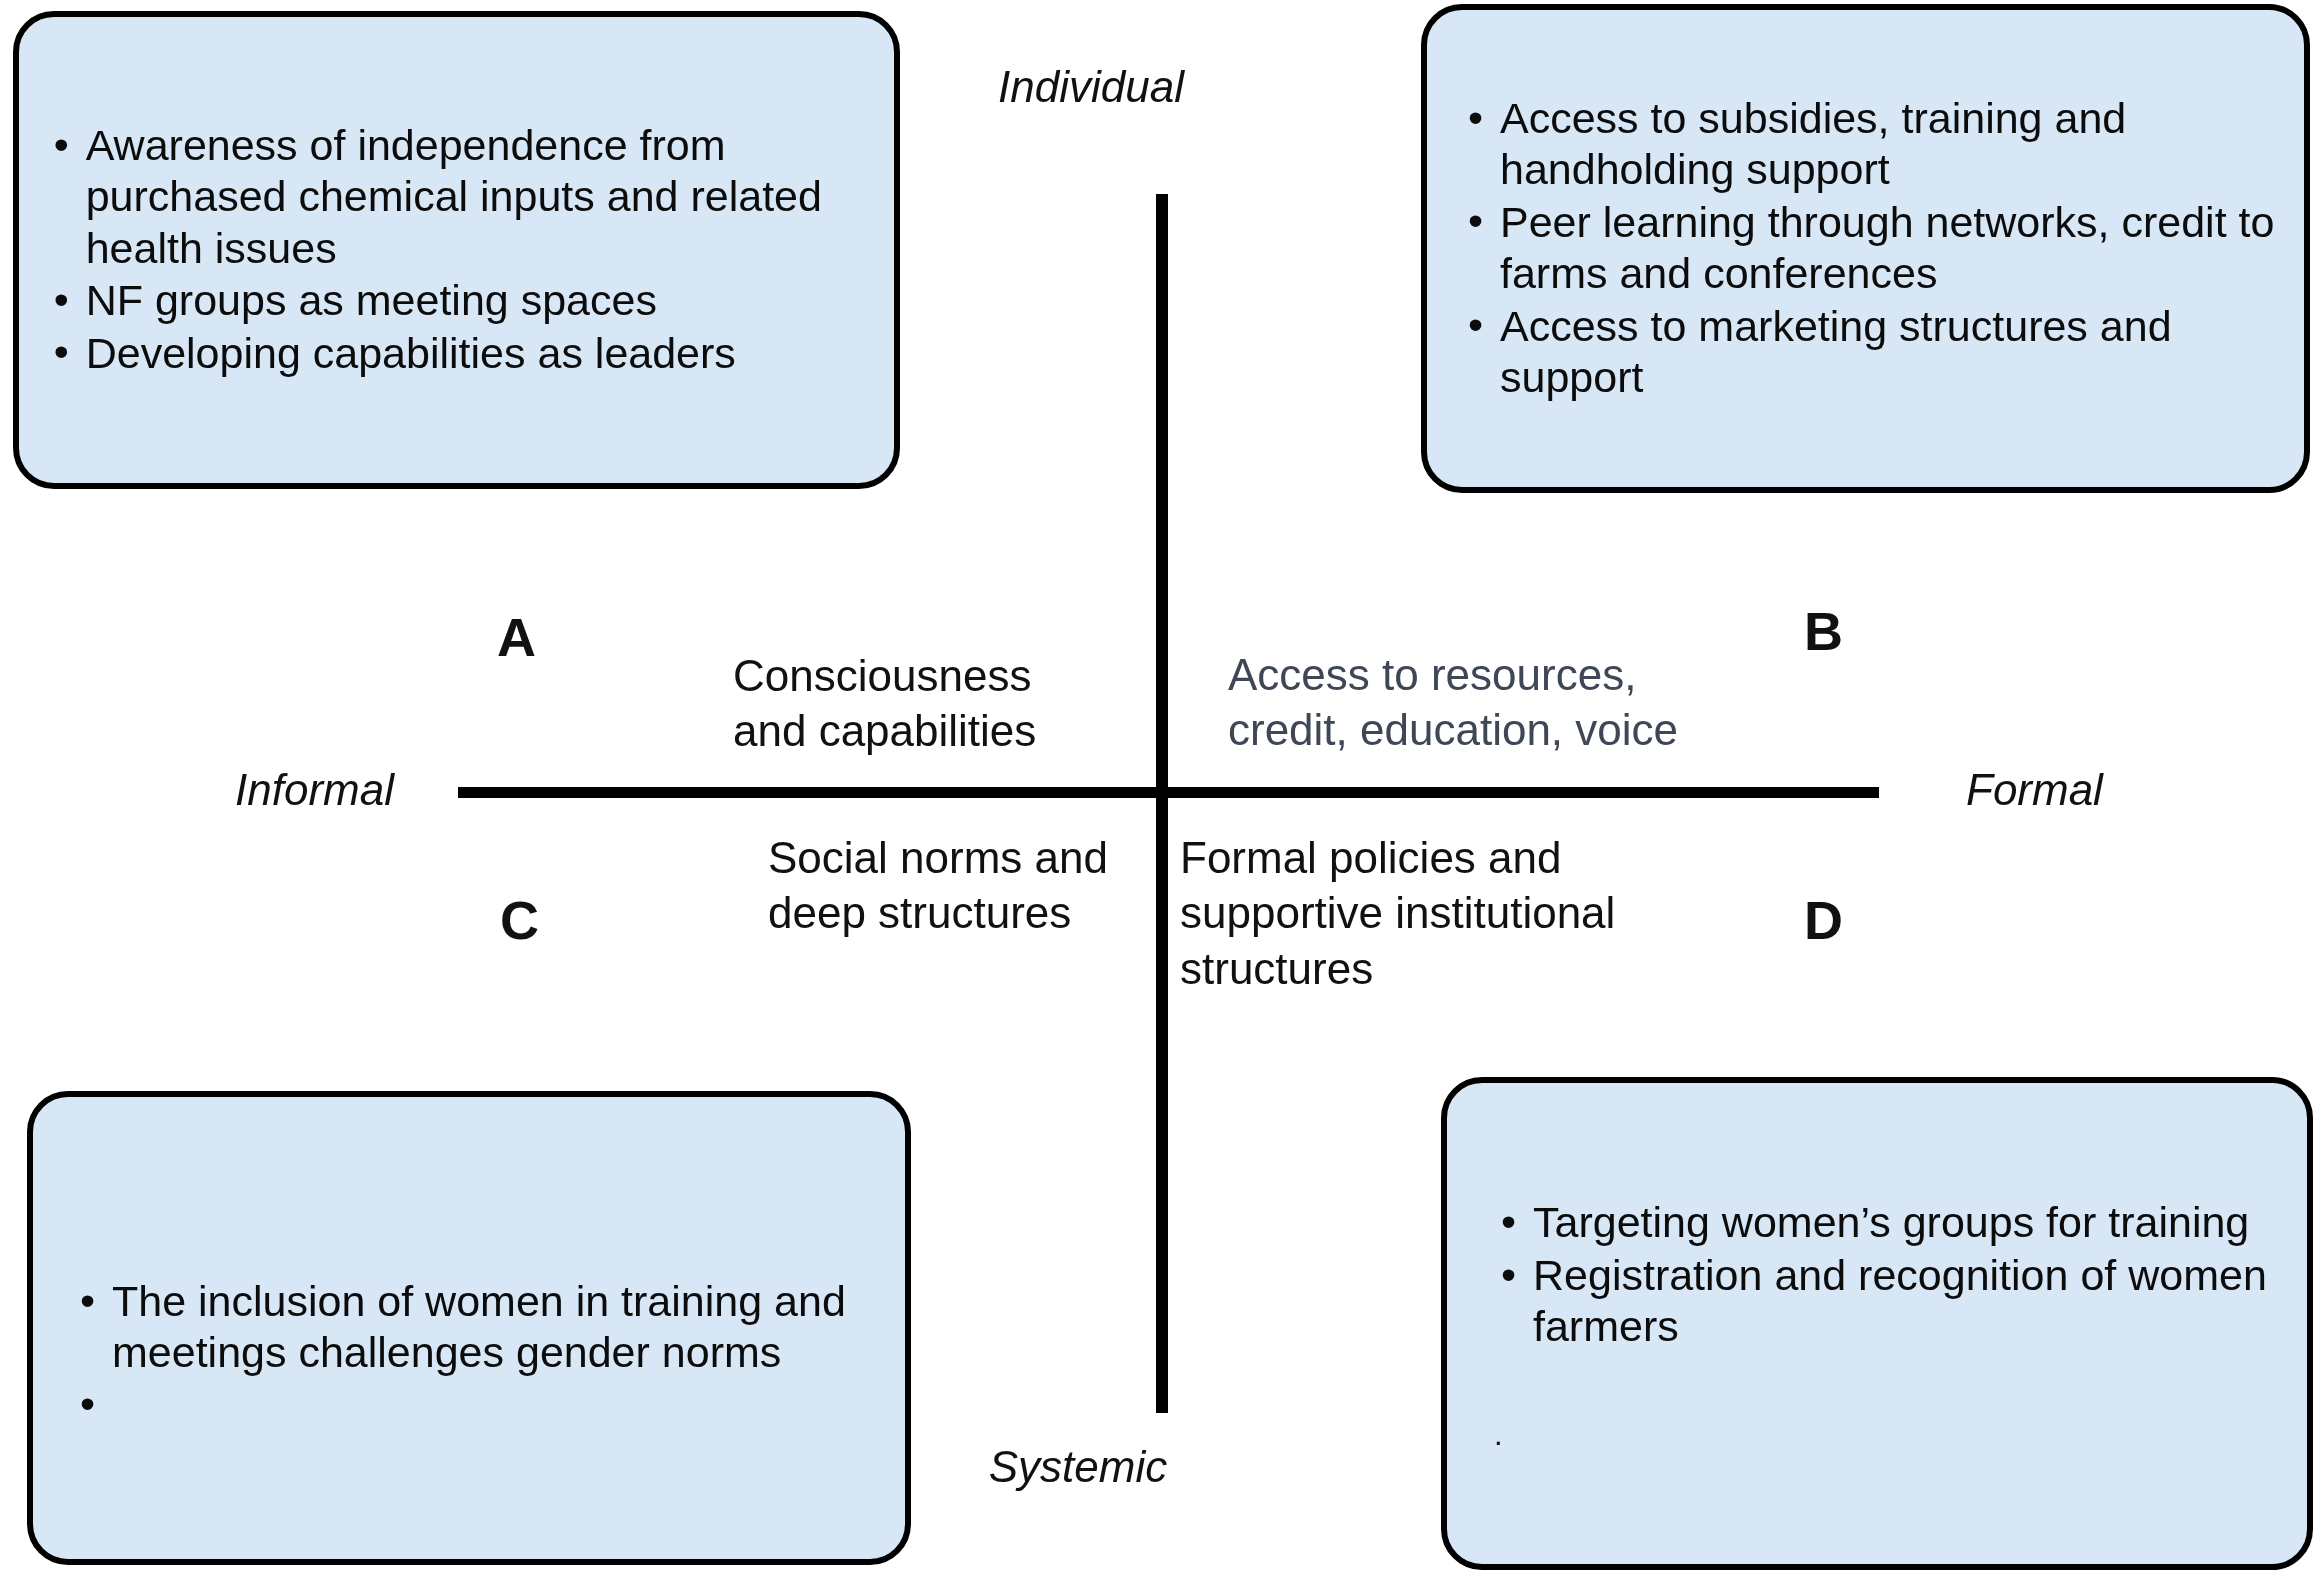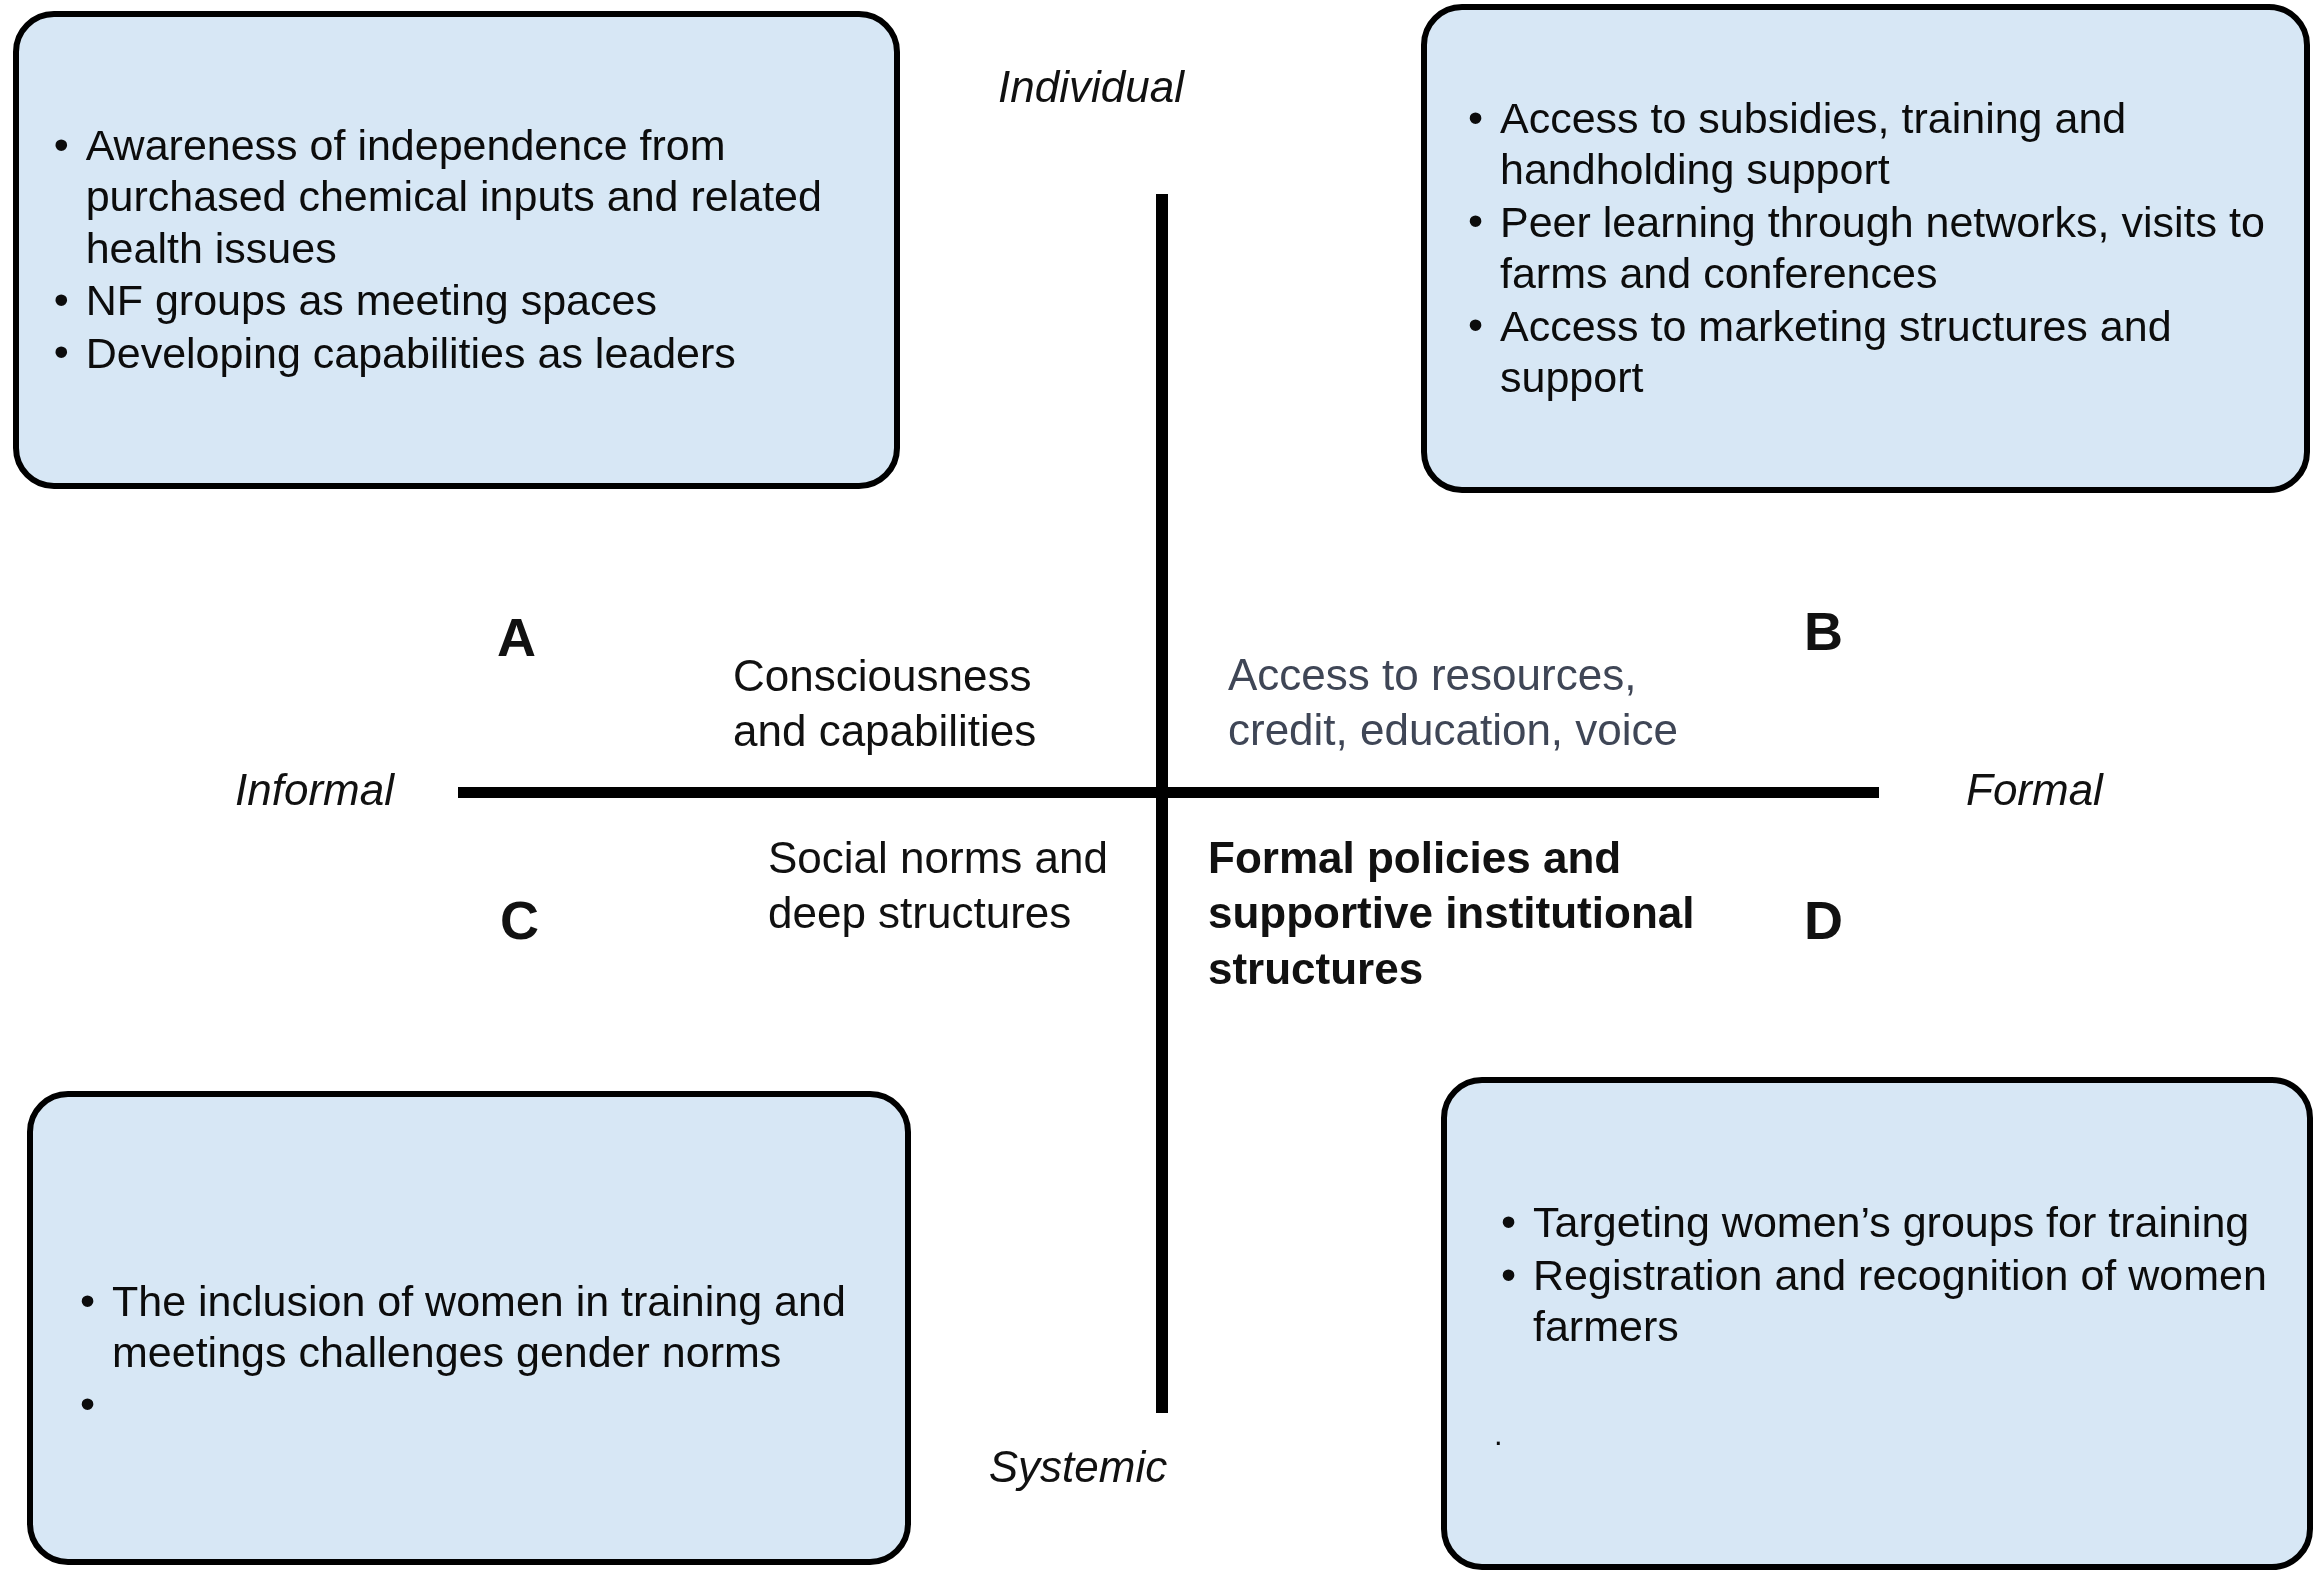--- a/index.html
+++ b/index.html
@@ -115,39 +115,39 @@
   .quad-text {
     position: absolute;
     font-size: 44px;
     line-height: 1.26;
     color: #111111;
     white-space: pre-line;
   }
   #qt-a { left: 733px; top: 648px;  }
   #qt-b { left: 1228px; top: 647px;  color: #3f4656; }
   #qt-c { left: 732px; top: 830px; margin-left: 36px; }
-  #qt-d { left: 1208px; top: 830px; font-weight: bold; }
+  #qt-d { left: 1180px; top: 830px; }
 </style>
 </head>
 <body>
 
 <div id="canvas">
 
   <div class="box" id="box-a">
     <ul>
       <li><span class="bullet">•</span><span>Awareness of independence from purchased chemical inputs and related health issues</span></li>
       <li><span class="bullet">•</span><span>NF groups as meeting spaces</span></li>
       <li><span class="bullet">•</span><span>Developing capabilities as leaders</span></li>
     </ul>
   </div>
 
   <div class="box" id="box-b">
     <ul>
       <li><span class="bullet">•</span><span>Access to subsidies, training and handholding support</span></li>
-      <li><span class="bullet">•</span><span>Peer learning through networks, visits to farms and conferences</span></li>
+      <li><span class="bullet">•</span><span>Peer learning through networks, credit to farms and conferences</span></li>
       <li><span class="bullet">•</span><span>Access to marketing structures and support</span></li>
     </ul>
   </div>
 
   <div class="box" id="box-c">
     <ul>
       <li><span class="bullet">•</span><span>The inclusion of women in training and meetings challenges gender norms</span></li>
       <li><span class="bullet">•</span></li>
     </ul>
   </div>

